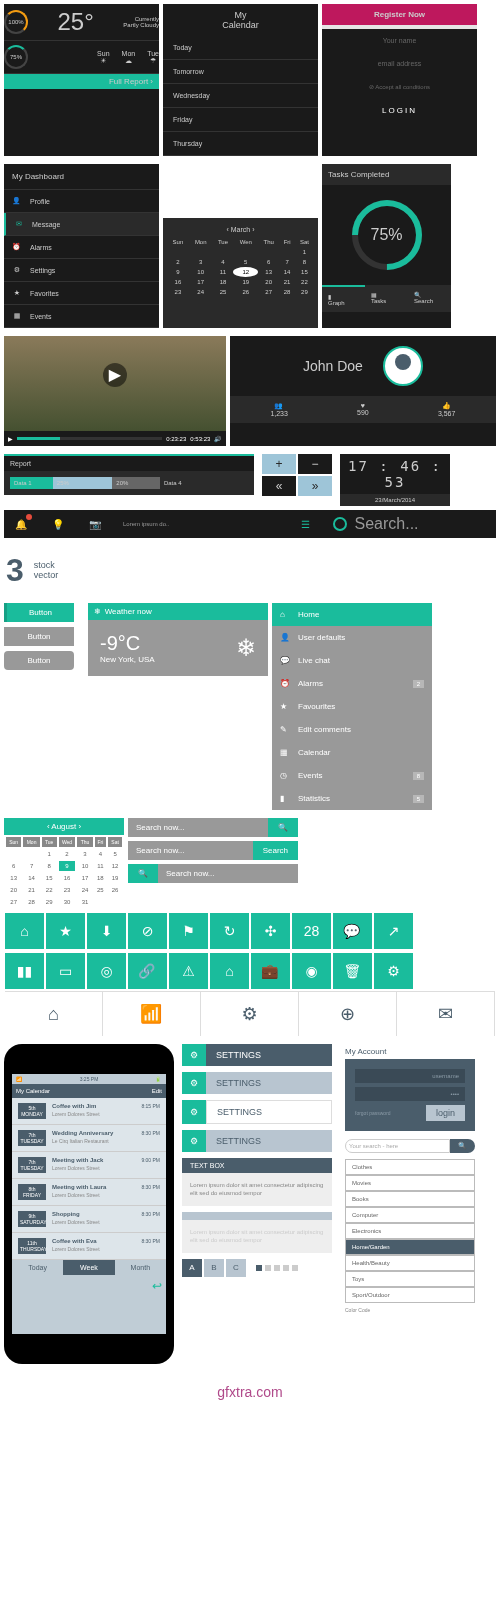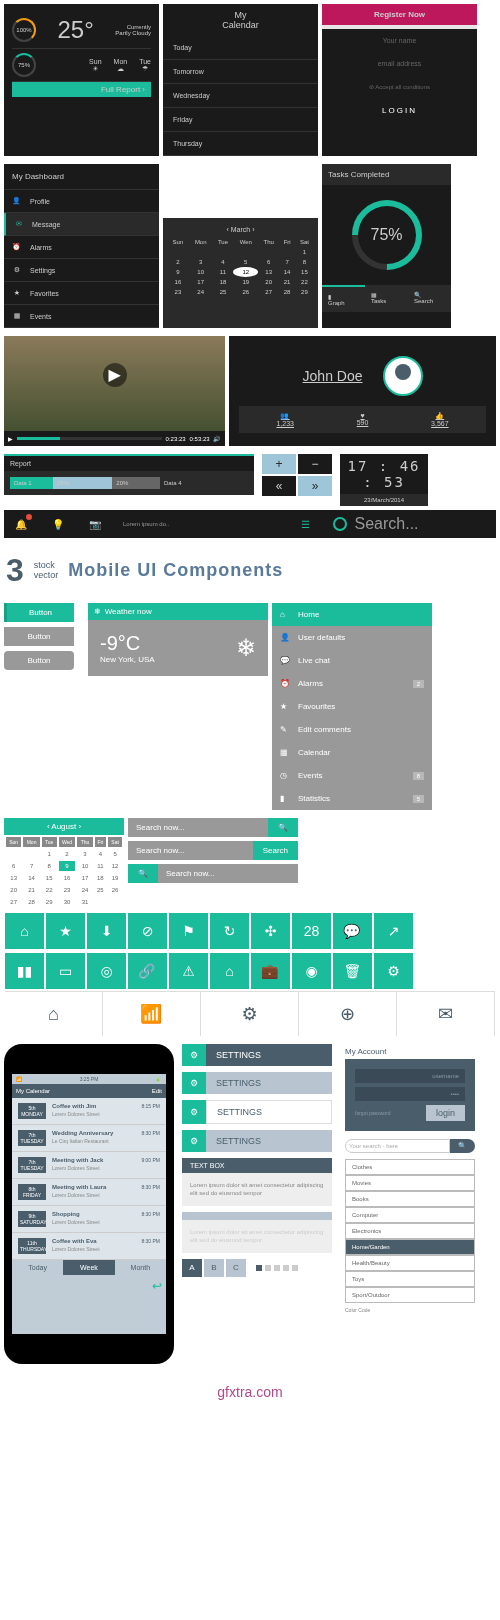--- a/index.html
+++ b/index.html
@@ -6,21 +6,21 @@
 body { background: #fff; width: 500px; }
 .row { display: flex; gap: 4px; margin-bottom: 4px; }
 .dark { background: #1a1a1a; color: #ccc; }
 .dark2 { background: #2a2a2a; color: #ccc; }
 .teal { background: #1abc9c; color: #fff; }
 .gray { background: #999; color: #fff; }
 .slate { background: #4a5d6b; color: #fff; }
 .slatel { background: #b8c5d0; color: #4a5d6b; }
 
 
-.weather { width: 155px; padding: 8px; font-size: 8px; }
+.weather { width: 155px; font-size: 8px; }
 .weather .temp { font-size: 24px; font-weight: 100; }
 .weather-row { display: flex; justify-content: space-between; align-items: center; border-bottom: 1px solid #333; padding: 4px 0; }
 .weather-days { display: flex; gap: 12px; font-size: 7px; }
 .weather-day { text-align: center; }
 .ring { width: 24px; height: 24px; border: 2px solid #444; border-top-color: #1abc9c; border-radius: 50%; display: inline-flex; align-items: center; justify-content: center; font-size: 6px; }
 .ring.yellow { border-top-color: #f39c12; border-right-color: #f39c12; }
 .fullreport { background: #1abc9c; text-align: right; padding: 3px 6px; font-size: 8px; }
 
 
 .callist { width: 155px; font-size: 8px; }
@@ -57,40 +57,40 @@
 .tasks .tab.active { border-top: 2px solid #1abc9c; }
 
 
 .video { width: 240px; height: 110px; color: #fff; position: relative; background: linear-gradient(#8a7a5a, #3a4a2a); }
 .video .play { position: absolute; top: 35%; left: 50%; transform: translate(-50%,-50%); width: 24px; height: 24px; background: rgba(0,0,0,.5); border-radius: 50%; display: flex; align-items: center; justify-content: center; }
 .video .bar { position: absolute; bottom: 0; left: 0; right: 0; background: #1a1a1a; padding: 4px; display: flex; align-items: center; gap: 4px; font-size: 6px; }
 .video .prog { flex: 1; height: 3px; background: #333; }
 .video .prog div { height: 100%; width: 30%; background: #1abc9c; }
 
 
-.profile { width: 288px; padding: 10px; font-size: 8px; text-decoration: underline; }
+.profile { width: 288px; font-size: 8px; }
 .profile .top { display: flex; justify-content: center; align-items: center; gap: 20px; padding: 10px 0; }
 .profile .name { font-size: 14px; font-weight: 100; }
 .profile .avatar { width: 40px; height: 40px; border: 2px solid #1abc9c; border-radius: 50%; background: #fff; position: relative; overflow: hidden; }
 .profile .avatar::after { content: ''; position: absolute; top: 6px; left: 10px; width: 16px; height: 16px; background: #4a5d6b; border-radius: 50%; }
 .profile .stats { display: flex; justify-content: space-around; background: #2a2a2a; padding: 6px; font-size: 7px; text-align: center; }
 
 
 .report { width: 250px; font-size: 7px; }
 .report h4 { padding: 4px 6px; border-top: 2px solid #1abc9c; font-weight: normal; }
 .report .bars { background: #2a2a2a; padding: 6px; display: flex; height: 24px; align-items: stretch; gap: 0; }
 .report .seg { display: flex; align-items: center; padding: 0 4px; font-size: 6px; }
 
 
 .plusmin { display: flex; gap: 2px; }
 .plusmin div { width: 34px; height: 20px; display: flex; align-items: center; justify-content: center; font-size: 12px; }
 .lblue { background: #9ec5d8; color: #2a2a2a; }
 
 
-.clock { width: 88px; text-align: center; font-size: 8px; }
+.clock { width: 110px; text-align: center; font-size: 8px; }
 .clock .time { font-size: 14px; letter-spacing: 2px; padding: 4px; font-family: monospace; }
 .clock .date { background: #2a2a2a; padding: 3px; font-size: 6px; }
 
 
 .iconbar { display: flex; background: #1a1a1a; height: 28px; gap: 1px; }
 .iconbar .ic { flex: 0 0 36px; display: flex; align-items: center; justify-content: center; background: #1a1a1a; color: #999; font-size: 10px; position: relative; }
 .iconbar .badge { position: absolute; top: 4px; right: 8px; width: 6px; height: 6px; background: #e74c3c; border-radius: 50%; }
 .iconbar .text { flex: 1; display: flex; align-items: center; padding: 0 8px; font-size: 6px; color: #999; }
 .iconbar .search { flex: 1; display: flex; align-items: center; padding: 0 8px; color: #999; gap: 8px; }
 .iconbar .search .mag { width: 14px; height: 14px; border: 2px solid #1abc9c; border-radius: 50%; }
@@ -405,21 +405,20 @@
   <div class="ic" style="color:#1abc9c">☰</div>
   <div class="search">
       <span class="mag"></span>
       <span>Search...</span>
     </div>
 </div>
 
 <div class="titlerow">
   <span class="three">3</span>
   <span class="sv"><span>stock</span><br><span>vector</span></span>
-  <span class="main">Mobile UI Components</span>
 </div>
 
 <div class="row" style="padding:4px;align-items:flex-start">
   <div style="width:80px">
     <div class="btn1 teal">Button</div>
     <div class="btn1 gray">Button</div>
     <div class="btn1 gray" style="border-radius:4px">Button</div>
   </div>
   <div class="wnow">
     <div class="hdr teal">❄ <span>Weather now</span></div>

